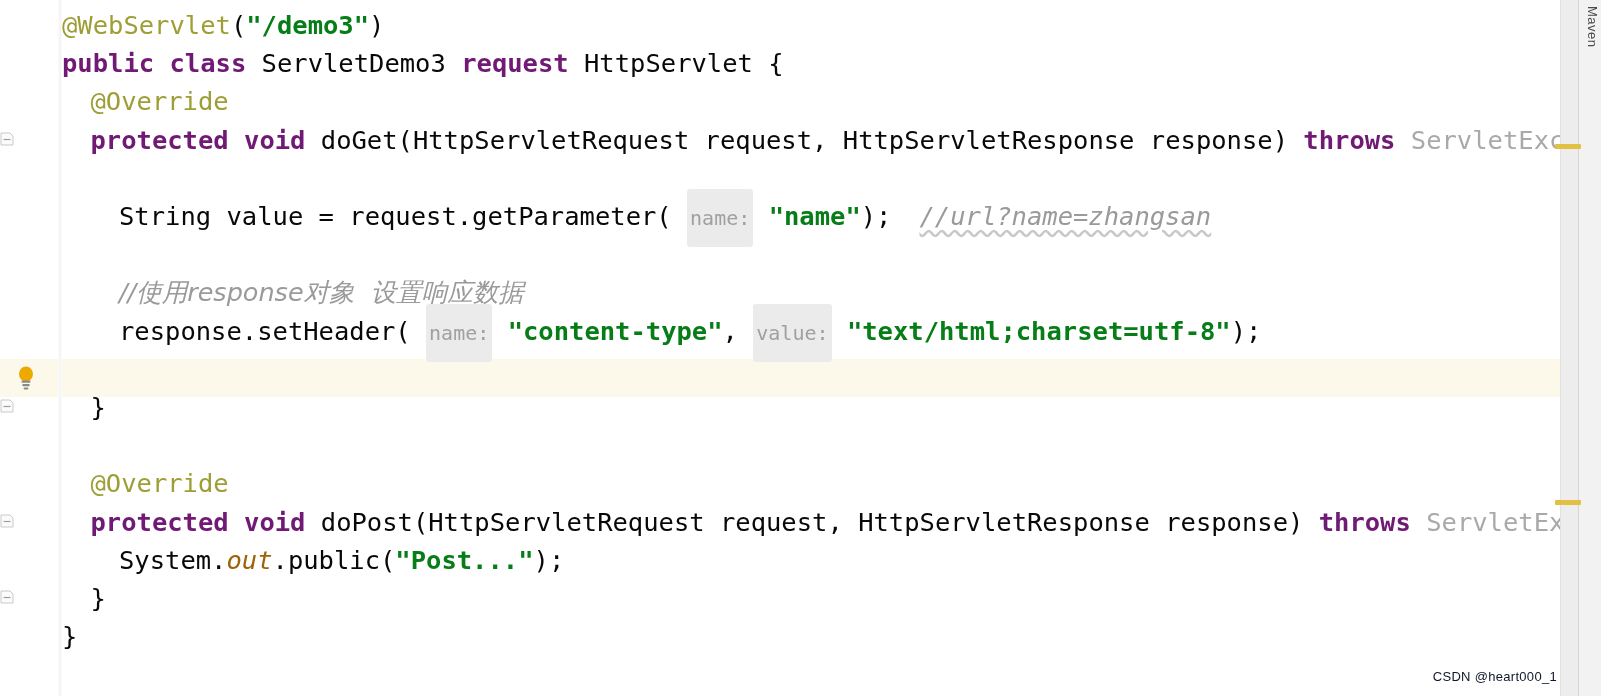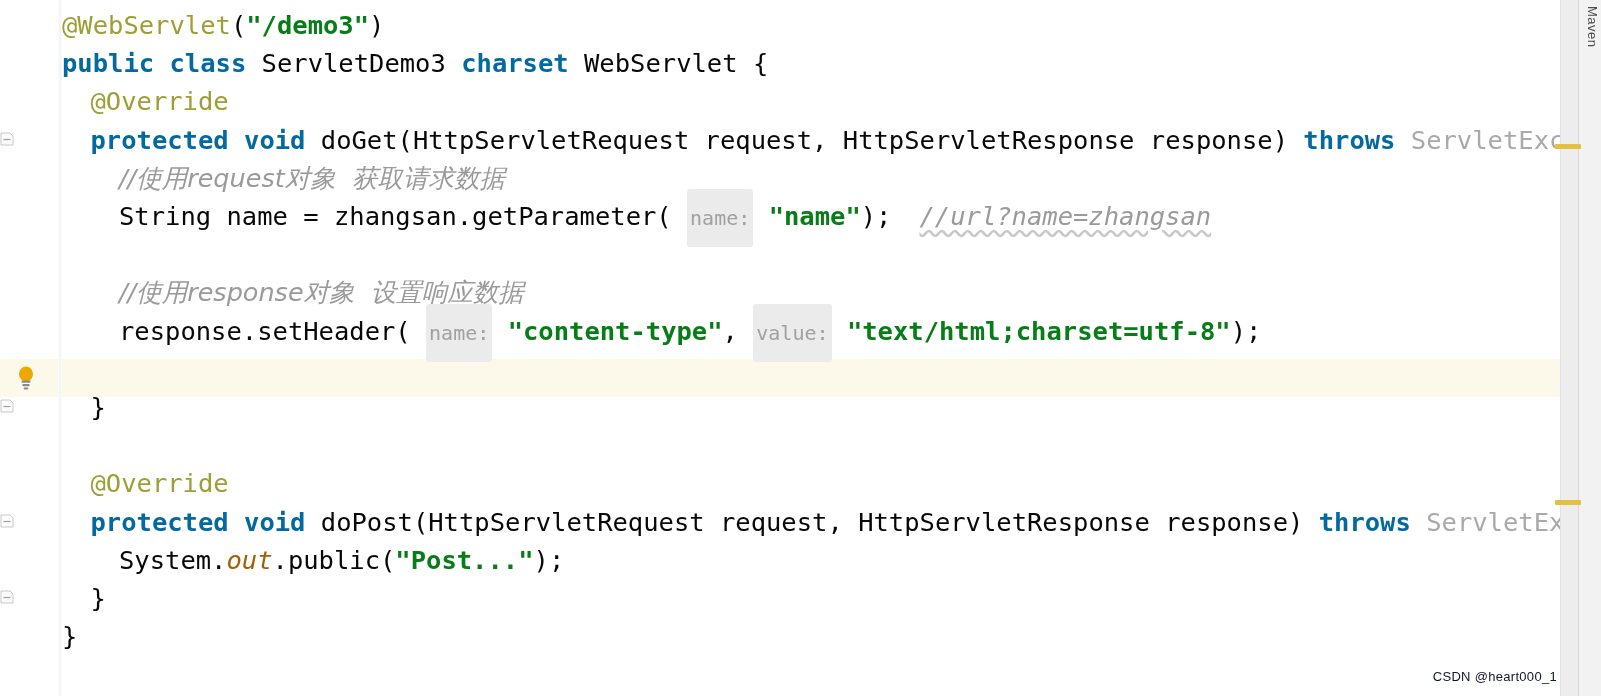--- a/index.html
+++ b/index.html
@@ -49,21 +49,21 @@
   .caret-line-bg{
     position:absolute;left:0;right:0;height:38px;
     background:#fcf9ea;z-index:1;
   }
   .caret-line-gutter{
     position:absolute;left:0;width:62px;height:38px;
     background:#fcf9ea;z-index:6;
   }
 
   
-  .kw      {color:#0369a1;font-weight:bold;}
+  .kw      {color:#701a75;font-weight:bold;}
   .anno    {color:#9e9e36;}
   .str     {color:#067d17;font-weight:bold;}
   .cmt     {color:#9a9a9a;font-style:italic;}
   .plain   {color:#080808;}
   .type-dim{color:#a9a9a9;}
   .field-it{color:#a16207;font-style:italic;}
   .hint{
     background:#ebebeb;color:#a0a0a0;
     font-size:20px;padding:17px 3px;border-radius:3px;
     font-weight:normal;font-style:normal;
@@ -152,25 +152,24 @@
     <svg viewBox="0 0 20 26" width="20" height="26" aria-hidden="true">
       <ellipse cx="10" cy="9" rx="7" ry="7.5" fill="#eda900"></ellipse>
       <rect x="5.5" y="15.5" width="9" height="2.2" rx="1" fill="#8a8a8a"></rect>
       <rect x="6.3" y="19" width="7.4" height="2.2" rx="1" fill="#8a8a8a"></rect>
       <rect x="7.6" y="22.4" width="4.8" height="2" rx="1" fill="#8a8a8a"></rect>
     </svg>
   </div>
 
   <div class="code" id="code-area">
       <div class="line" style="top: 6px;"><span class="anno">@WebServlet</span><span class="plain">(</span><span class="str">"/demo3"</span><span class="plain">)</span></div>
-      <div class="line" style="top: 44.2px;"><span class="kw">public class </span><span class="plain">ServletDemo3 </span><span class="kw">charset </span><span class="plain">WebServlet {</span></div>
+      <div class="line" style="top: 44.2px;"><span class="kw">public class </span><span class="plain">ServletDemo3 </span><span class="kw">request </span><span class="plain">HttpServlet {</span></div>
       <div class="line" style="top: 82.4px;"><span class="ind" style="width: 28.5px;"></span><span class="anno">@Override</span></div>
       <div class="line" style="top: 120.6px;"><span class="ind" style="width: 28.5px;"></span><span class="kw">protected void </span><span class="plain">doGet(HttpServletRequest request, HttpServletResponse response) </span><span class="kw">throws </span><span class="type-dim">ServletException,</span></div>
-      <div class="line" style="top: 158.8px;"><span class="ind" style="width: 57px;"></span><span class="cmt cjk">//使用request对象  获取请求数据</span></div>
-      <div class="line" style="top: 197px;"><span class="ind" style="width: 57px;"></span><span class="plain">String name = zhangsan.getParameter( </span><span class="hint">name:</span><span class="plain"> </span><span class="str">"name"</span><span class="plain">);</span><span class="cmt wavy">//url?name=zhangsan</span></div>
+      <div class="line" style="top: 197px;"><span class="ind" style="width: 57px;"></span><span class="plain">String value = request.getParameter( </span><span class="hint">name:</span><span class="plain"> </span><span class="str">"name"</span><span class="plain">);</span><span class="cmt wavy">//url?name=zhangsan</span></div>
       <div class="line" style="top: 235.2px;"></div>
       <div class="line" style="top: 273.4px;"><span class="ind" style="width: 57px;"></span><span class="cmt cjk">//使用response对象  设置响应数据</span></div>
       <div class="line" style="top: 311.6px;"><span class="ind" style="width: 57px;"></span><span class="plain">response.setHeader( </span><span class="hint">name:</span><span class="plain"> </span><span class="str">"content-type"</span><span class="plain">, </span><span class="hint">value:</span><span class="plain"> </span><span class="str">"text/html;charset=utf-8"</span><span class="plain">);</span></div>
       <div class="line" style="top: 388px;"><span class="ind" style="width: 28.5px;"></span><span class="plain">}</span></div>
       <div class="line" style="top: 426.2px;"></div>
       <div class="line" style="top: 464.4px;"><span class="ind" style="width: 28.5px;"></span><span class="anno">@Override</span></div>
       <div class="line" style="top: 502.6px;"><span class="ind" style="width: 28.5px;"></span><span class="kw">protected void </span><span class="plain">doPost(HttpServletRequest request, HttpServletResponse response) </span><span class="kw">throws </span><span class="type-dim">ServletException,</span></div>
       <div class="line" style="top: 540.8px;"><span class="ind" style="width: 57px;"></span><span class="plain">System.</span><span class="field-it">out</span><span class="plain">.public(</span><span class="str">"Post..."</span><span class="plain">);</span></div>
       <div class="line" style="top: 579px;"><span class="ind" style="width: 28.5px;"></span><span class="plain">}</span></div>
       <div class="line" style="top: 617.2px;"><span class="plain">}</span></div>

